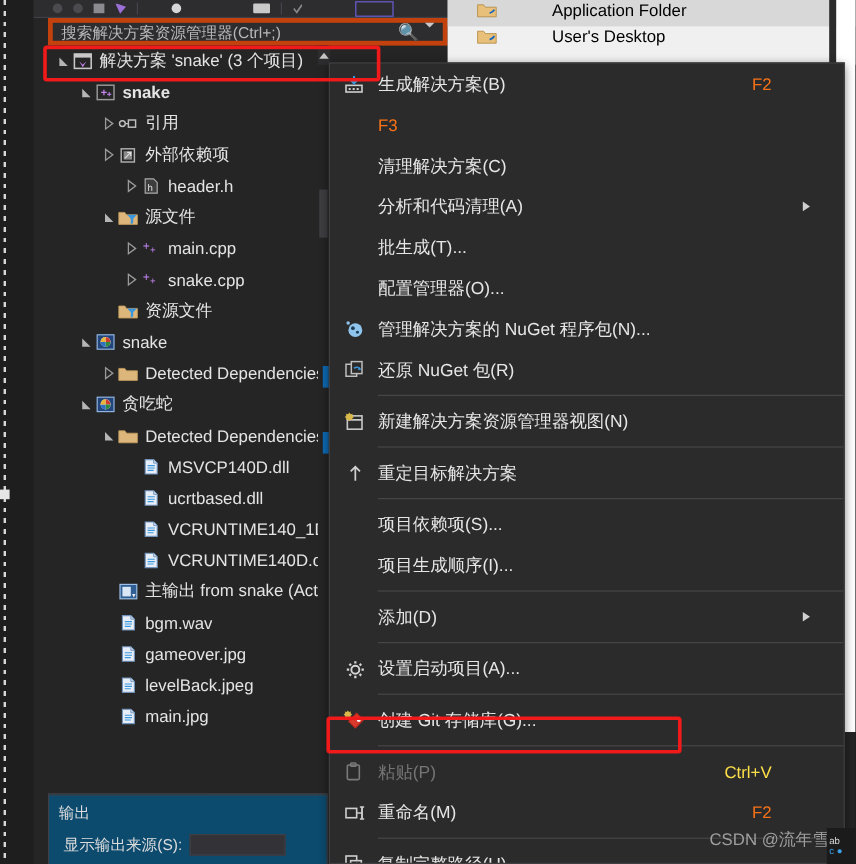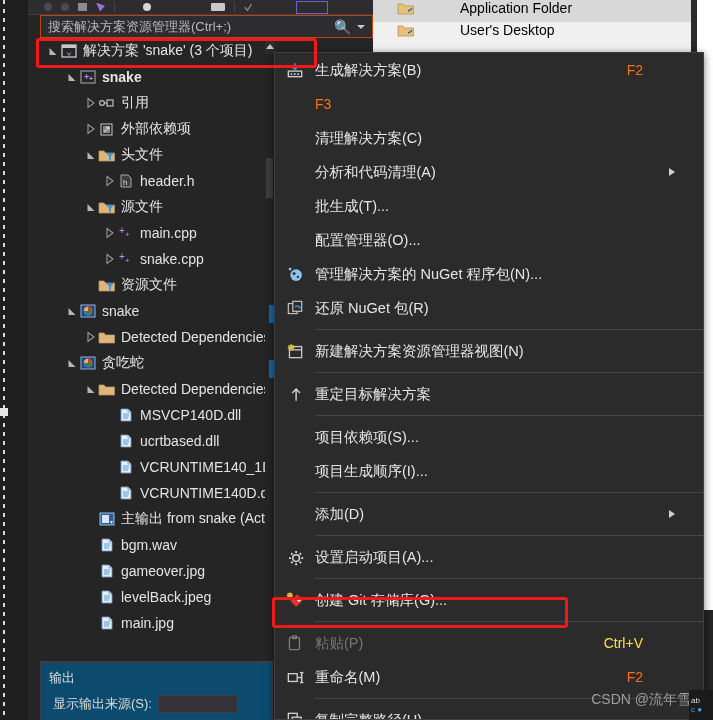--- a/index.html
+++ b/index.html
@@ -40,22 +40,22 @@
   .tb-purple { width: 9px; height: 9px; background: #9b6fd6; clip-path: polygon(0 0,100% 35%,45% 100%); }
   .tb-sep { width: 1px; height: 10px; background: #44444a; }
   .tb-white { width: 8px; height: 8px; border-radius: 50%; background: #d6d6d6; }
   .tb-box { width: 14px; height: 8px; background: #c9c9c9; border-radius: 1px; }
   .tb-chk { width: 8px; height: 9px; background: #888; clip-path: polygon(15% 45%,40% 75%,90% 10%,100% 25%,42% 100%,5% 58%); }
   .tb-focus { width: 32px; height: 13px; border: 1px solid #6b5ed6; background: #2d2d30; }
 
   
   .search-bar {
     position: absolute; left: 40px; top: 15px; width: 333px; height: 23px;
-    background: #2d2d30; border: 1px solid #c2410c;
-    display: flex; align-items: center;
+    background: #2d2d30; border: 4px solid #c2410c;
+    display: flex; 
   }
   .search-text {
     flex: 1; color: #b8b8b8; font-size: 13px; padding-left: 7px;
     white-space: nowrap; overflow: hidden;
   }
   .search-mag { color: #d0d0d0; font-size: 14px; padding-right: 2px; }
   .search-caret {
     width: 0; height: 0; border-left: 4px solid transparent;
     border-right: 4px solid transparent; border-top: 4px solid #c8c8c8;
     margin-right: 7px; margin-left: 3px;
@@ -272,34 +272,20 @@
         </span>
         <span class="ic">
           <svg width="18" height="16" viewBox="0 0 18 16">
             <rect x="3" y="3" width="11" height="11" fill="none" stroke="#b0b0b0" stroke-width="1.2"></rect>
             <rect x="5" y="5" width="7" height="7" fill="#8a8a8a"></rect>
             <path d="M6 11 L11 6 M8 6 h3 v3" stroke="#e0e0e0" stroke-width="1" fill="none"></path>
           </svg>
         </span>
         <span class="lbl">外部依赖项</span>
       </div>
-      <div class="tree-row" style="padding-left: 44px;">
-        <span class="tw">
-          <svg width="10" height="12" viewBox="0 0 10 12">
-            <path d="M1.5 3 L8.5 10 L1.5 10 Z" fill="#b5b5b5"></path>
-          </svg>
-        </span>
-        <span class="ic">
-          <svg width="18" height="16" viewBox="0 0 18 16">
-            <path d="M1 4 h5 l1.5 2 h9 v8 h-15.5 Z" fill="#dcb67a" stroke="#c19a5b" stroke-width=".7"></path>
-            <path d="M8 6 h8 l-3 3.2 v3.4 l-2 1.4 v-4.8 Z" fill="#3a96dd"></path>
-          </svg>
-        </span>
-        <span class="lbl">头文件</span>
-      </div>
       <div class="tree-row" style="padding-left: 63px;">
         <span class="tw">
           <svg width="10" height="12" viewBox="0 0 10 12">
             <path d="M2 1.5 L8 6 L2 10.5 Z" fill="none" stroke="#9a9a9a" stroke-width="1.1"></path>
           </svg>
         </span>
         <span class="ic">
           <svg width="18" height="16" viewBox="0 0 18 16">
             <path d="M4 2 h7 l3 3 v9 h-10 Z" fill="#3d3d3d" stroke="#aaaaaa" stroke-width="1"></path>
             <text x="6" y="12" font-size="8" fill="#e0e0e0" font-family="Liberation Sans">h</text>

